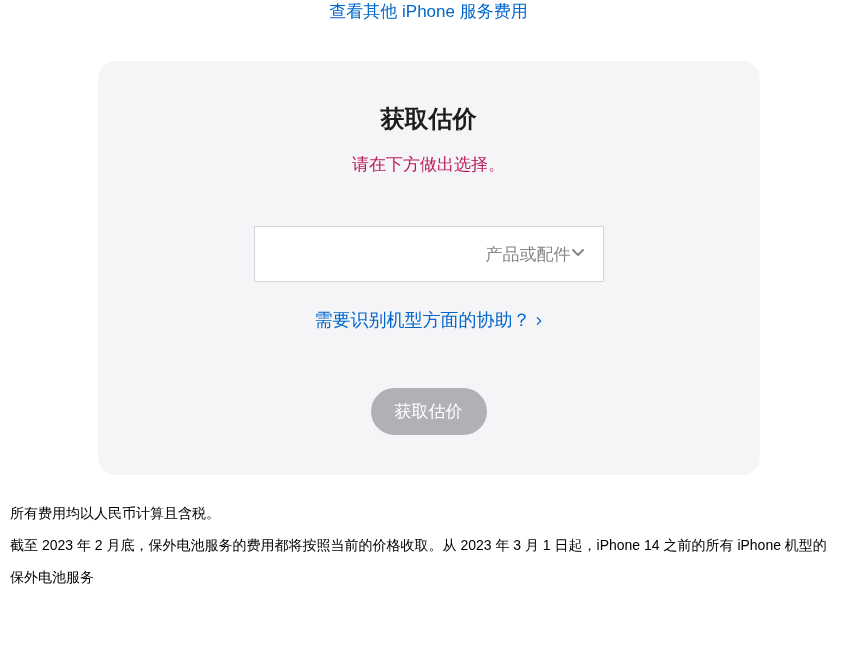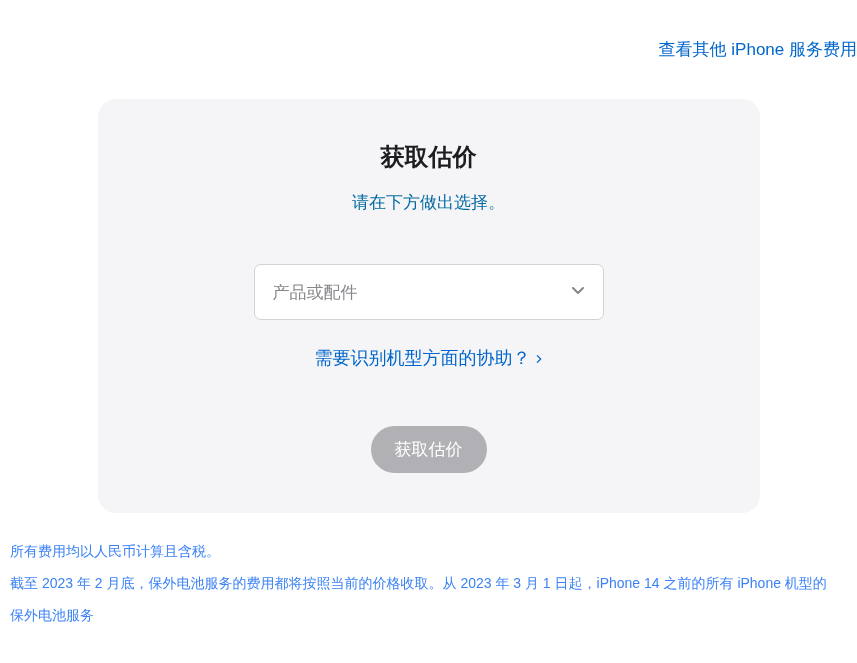--- a/index.html
+++ b/index.html
@@ -8,22 +8,21 @@
       box-sizing: border-box;
     }
     body {
       font-family: -apple-system, BlinkMacSystemFont, "SF Pro Text", "Helvetica Neue", Arial, sans-serif;
       background: #ffffff;
       width: 857px;
       height: 663px;
       color: #1d1d1f;
     }
     .top-link {
-      text-align: right;
-      padding-top: 38px;
+      text-align: center;
       padding-bottom: 38px;
     }
     .top-link a {
       color: #0066cc;
       text-decoration: none;
       font-size: 17px;
       font-weight: 400;
     }
     .card {
       width: 662px;
@@ -34,38 +33,38 @@
       text-align: center;
     }
     .card-title {
       font-size: 24px;
       font-weight: 600;
       color: #1d1d1f;
       margin-bottom: 18px;
     }
     .card-subtitle {
       font-size: 17px;
-      color: #0369a1;
+      color: #be185d;
       font-weight: 400;
       margin-bottom: 50px;
     }
     .select-wrapper {
       width: 350px;
       margin: 0 auto 22px auto;
       position: relative;
     }
     .select-box {
       width: 100%;
       height: 56px;
       background: #ffffff;
       border: 1px solid #d2d2d7;
-      border-radius: 7px;
+      border-radius: 1px;
       display: flex;
       align-items: center;
-      justify-content: space-between;
+      justify-content: flex-end;
       padding: 0 18px;
       cursor: pointer;
     }
     .select-placeholder {
       color: #86868b;
       font-size: 17px;
     }
     .chevron-icon svg {
       width: 14px;
       height: 14px;
@@ -94,21 +93,21 @@
       font-weight: 400;
       cursor: pointer;
       min-width: 100px;
     }
     .footer-notes {
       width: 830px;
       margin: 22px auto 0 10px;
     }
     .footer-notes p {
       font-size: 14px;
-      color: #3b82f6;
+      color: #000000;
       line-height: 2.3;
     }
   </style>
 </head>
 <body>
 
 <div class="top-link">
   <a href="#">查看其他 iPhone 服务费用</a>
 </div>
 

